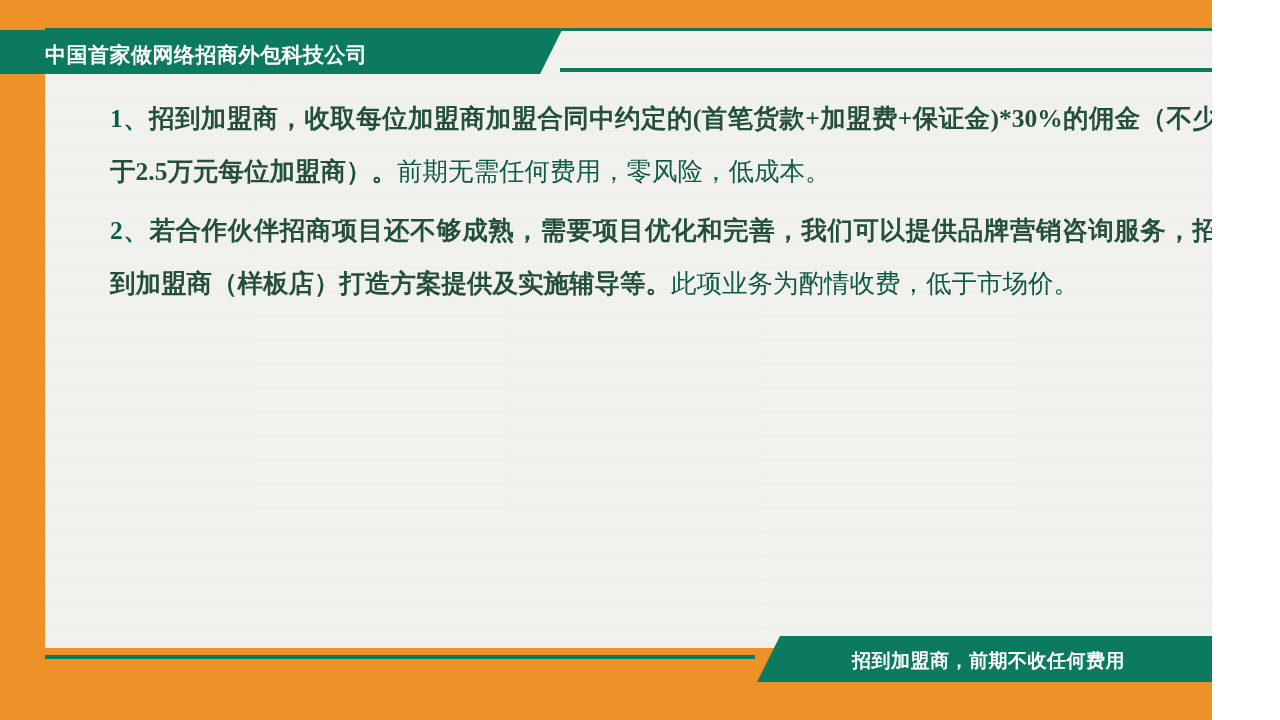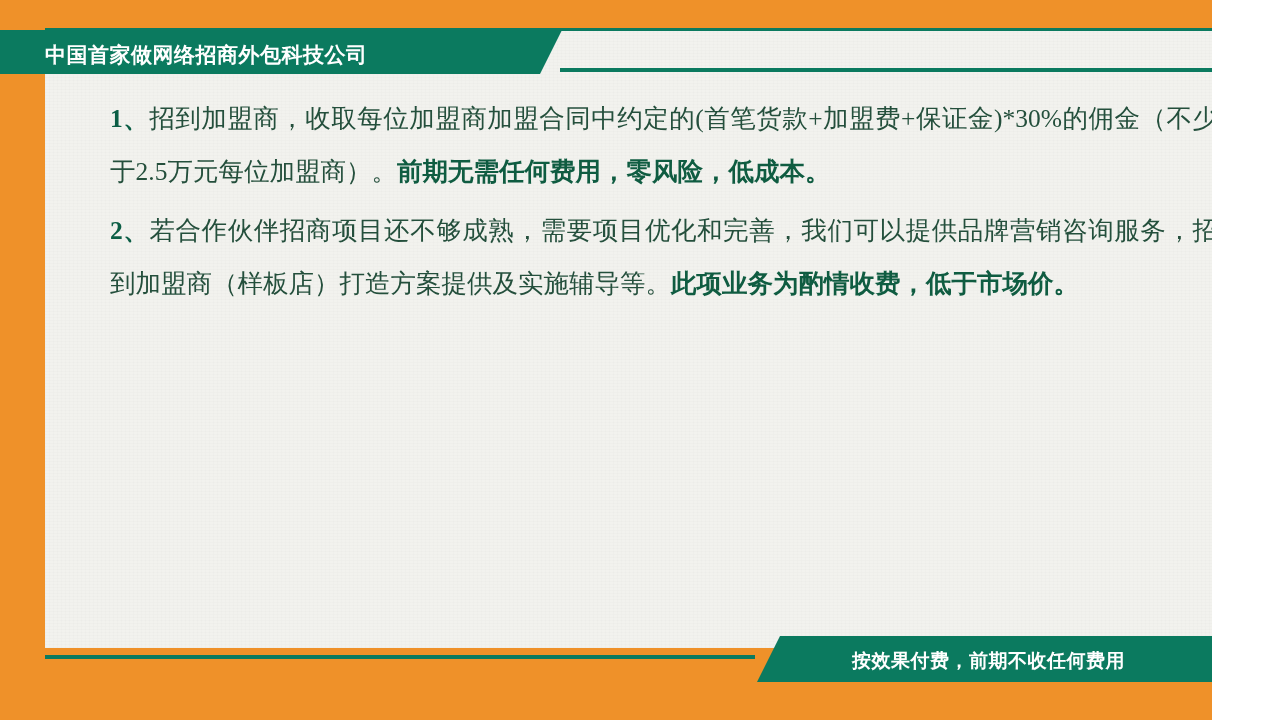--- a/index.html
+++ b/index.html
@@ -128,23 +128,24 @@
     text-align: justify;
     margin: 0 0 6px 0;
     text-indent: 0;
   }
   .para .num {
     font-weight: bold;
     color: #0b5e45;
   }
   .para .plain {
     color: #244f3c;
+    font-weight: bold;
   }
   .para .strong {
-    font-weight: bold;
+    font-weight: normal;
     color: #0f5c41;
   }
 </style>
 </head>
 <body>
 
 <div class="slide">
 
   <div class="paper"></div>
 
@@ -162,15 +163,15 @@
 
     <p class="para">
       <span class="num">2、</span><span class="plain">若合作伙伴招商项目还不够成熟，需要项目优化和完善，我们可以提供品牌营销咨询服务，招到加盟商（样板店）打造方案提供及实施辅导等。</span><span class="strong">此项业务为酌情收费，低于市场价。</span>
     </p>
 
 
   </div>
 
   <div class="footer-rule"></div>
   <div class="footer-bar"></div>
-  <div class="footer-text">按效果付费，前期不收任何费用</div>
+  <div class="footer-text">招到加盟商，前期不收任何费用</div>
 
 </div>
 
 </body></html>

